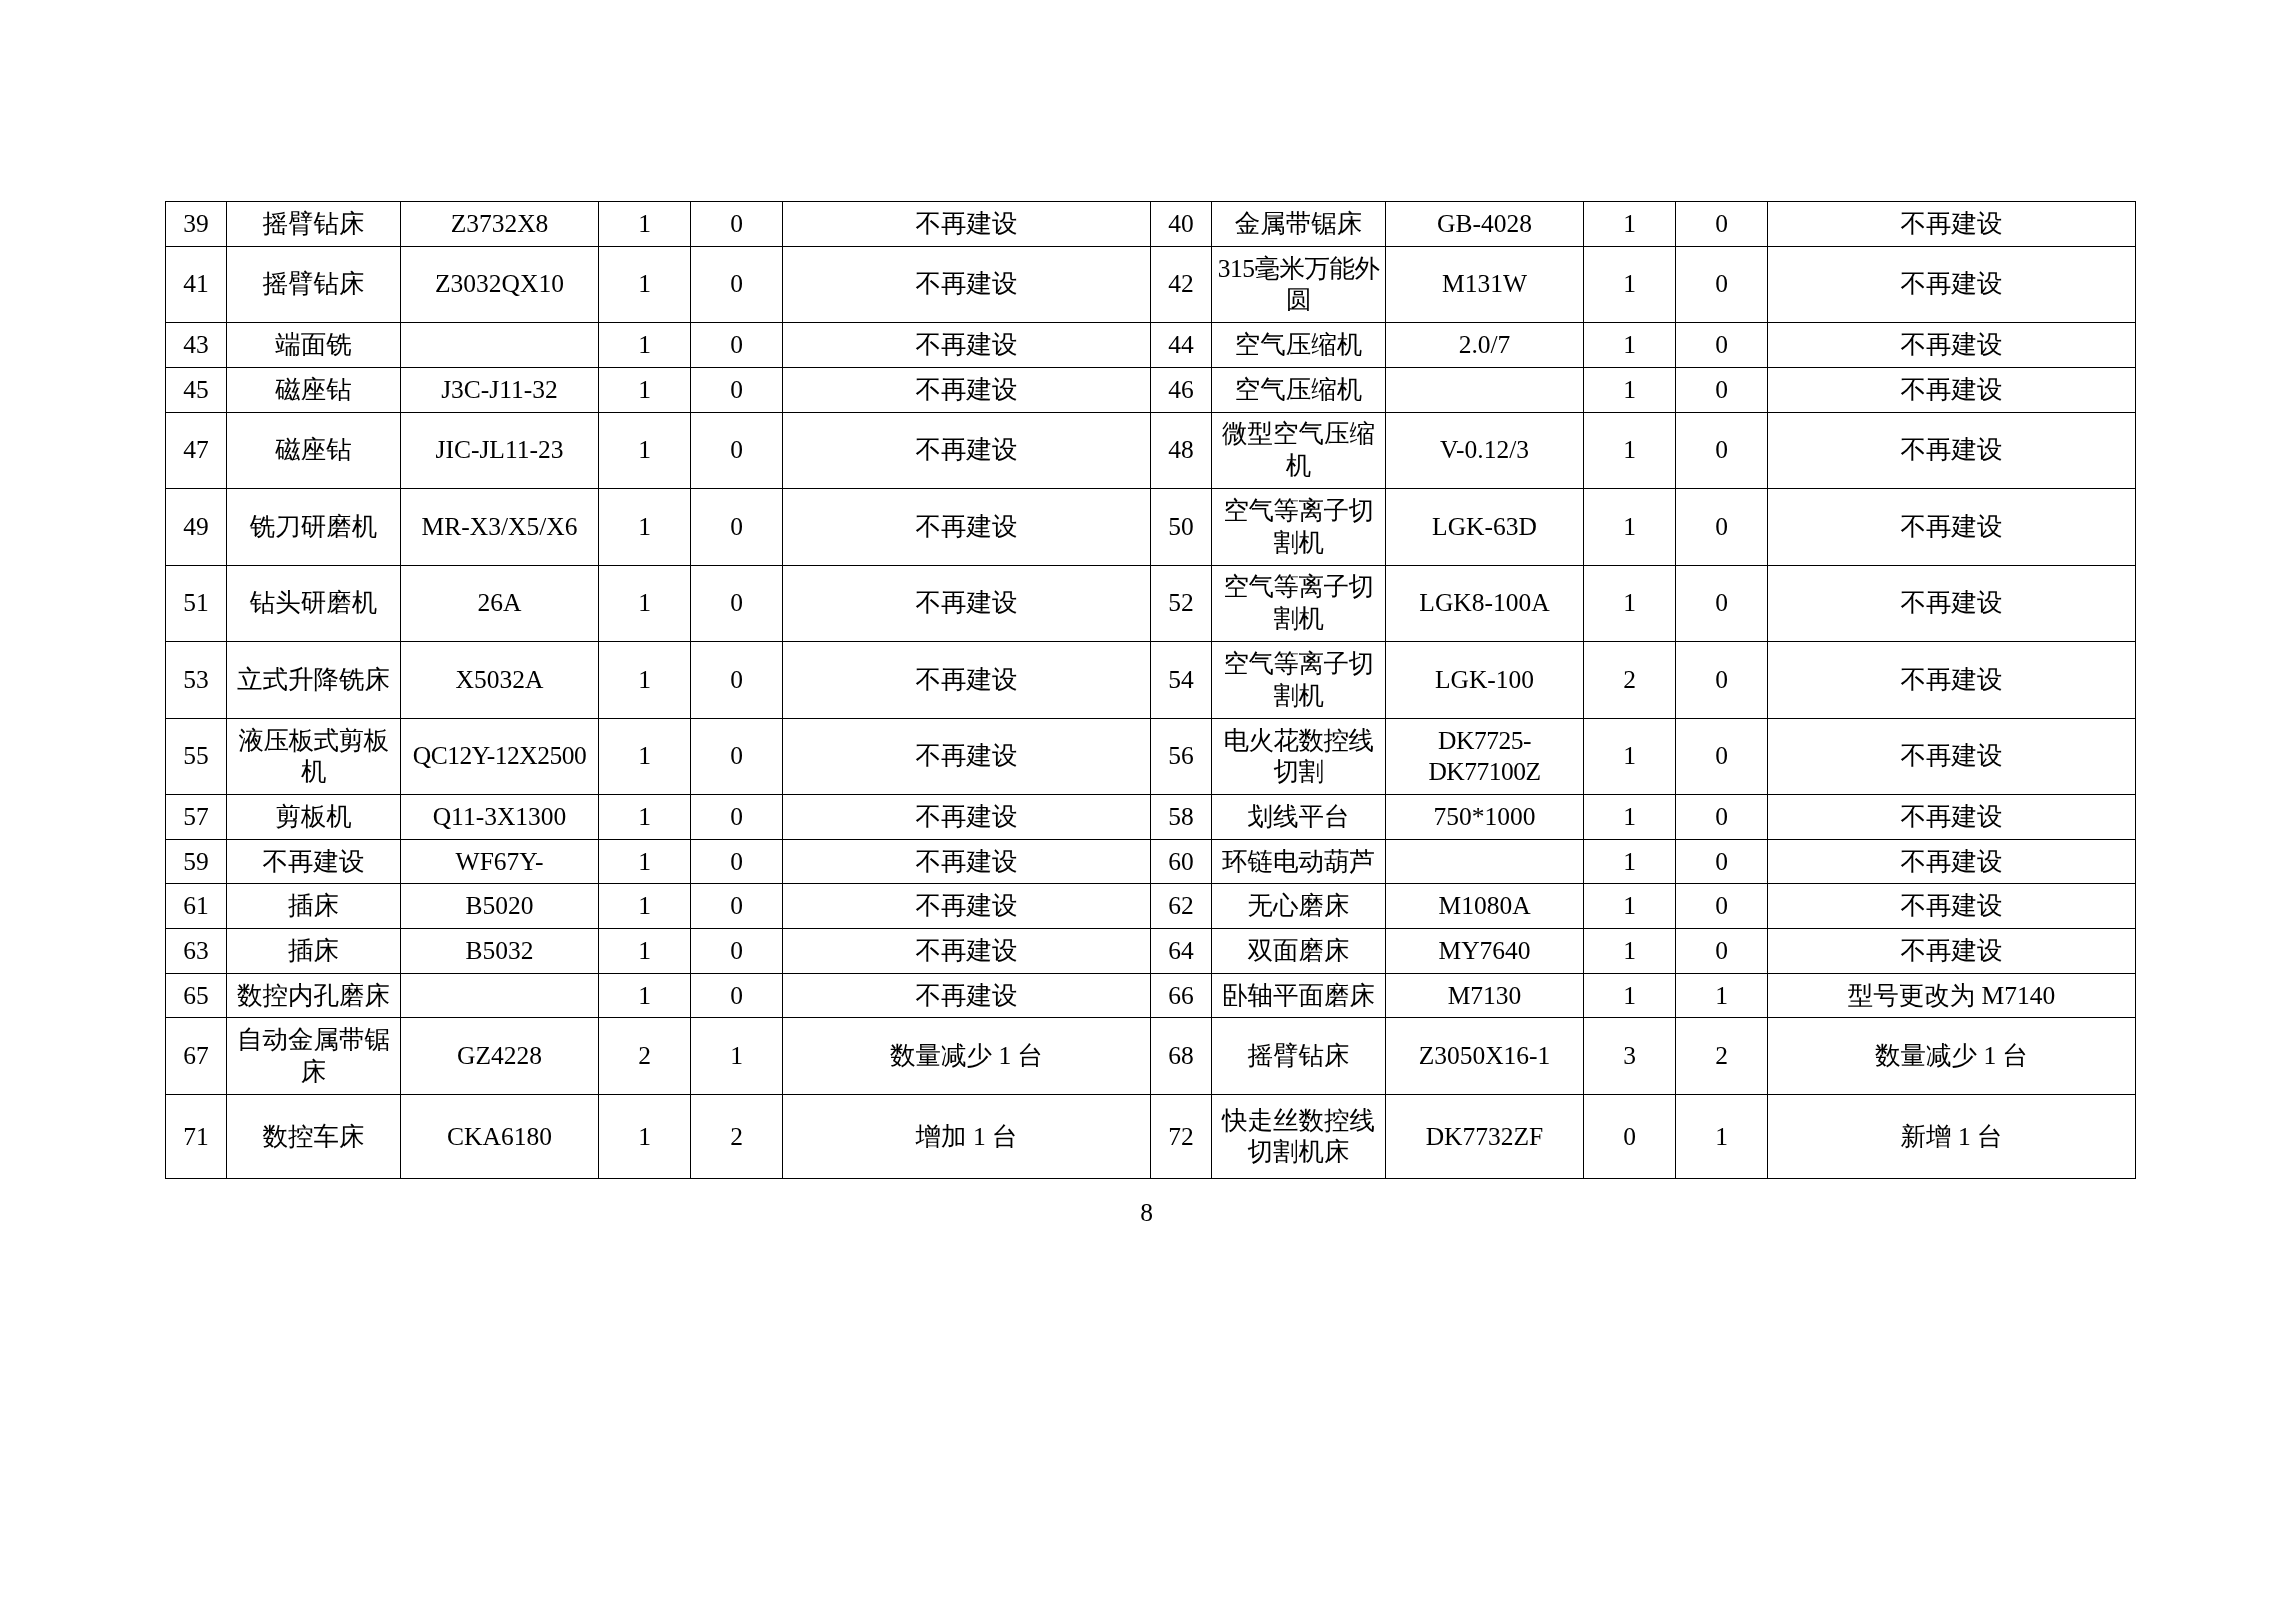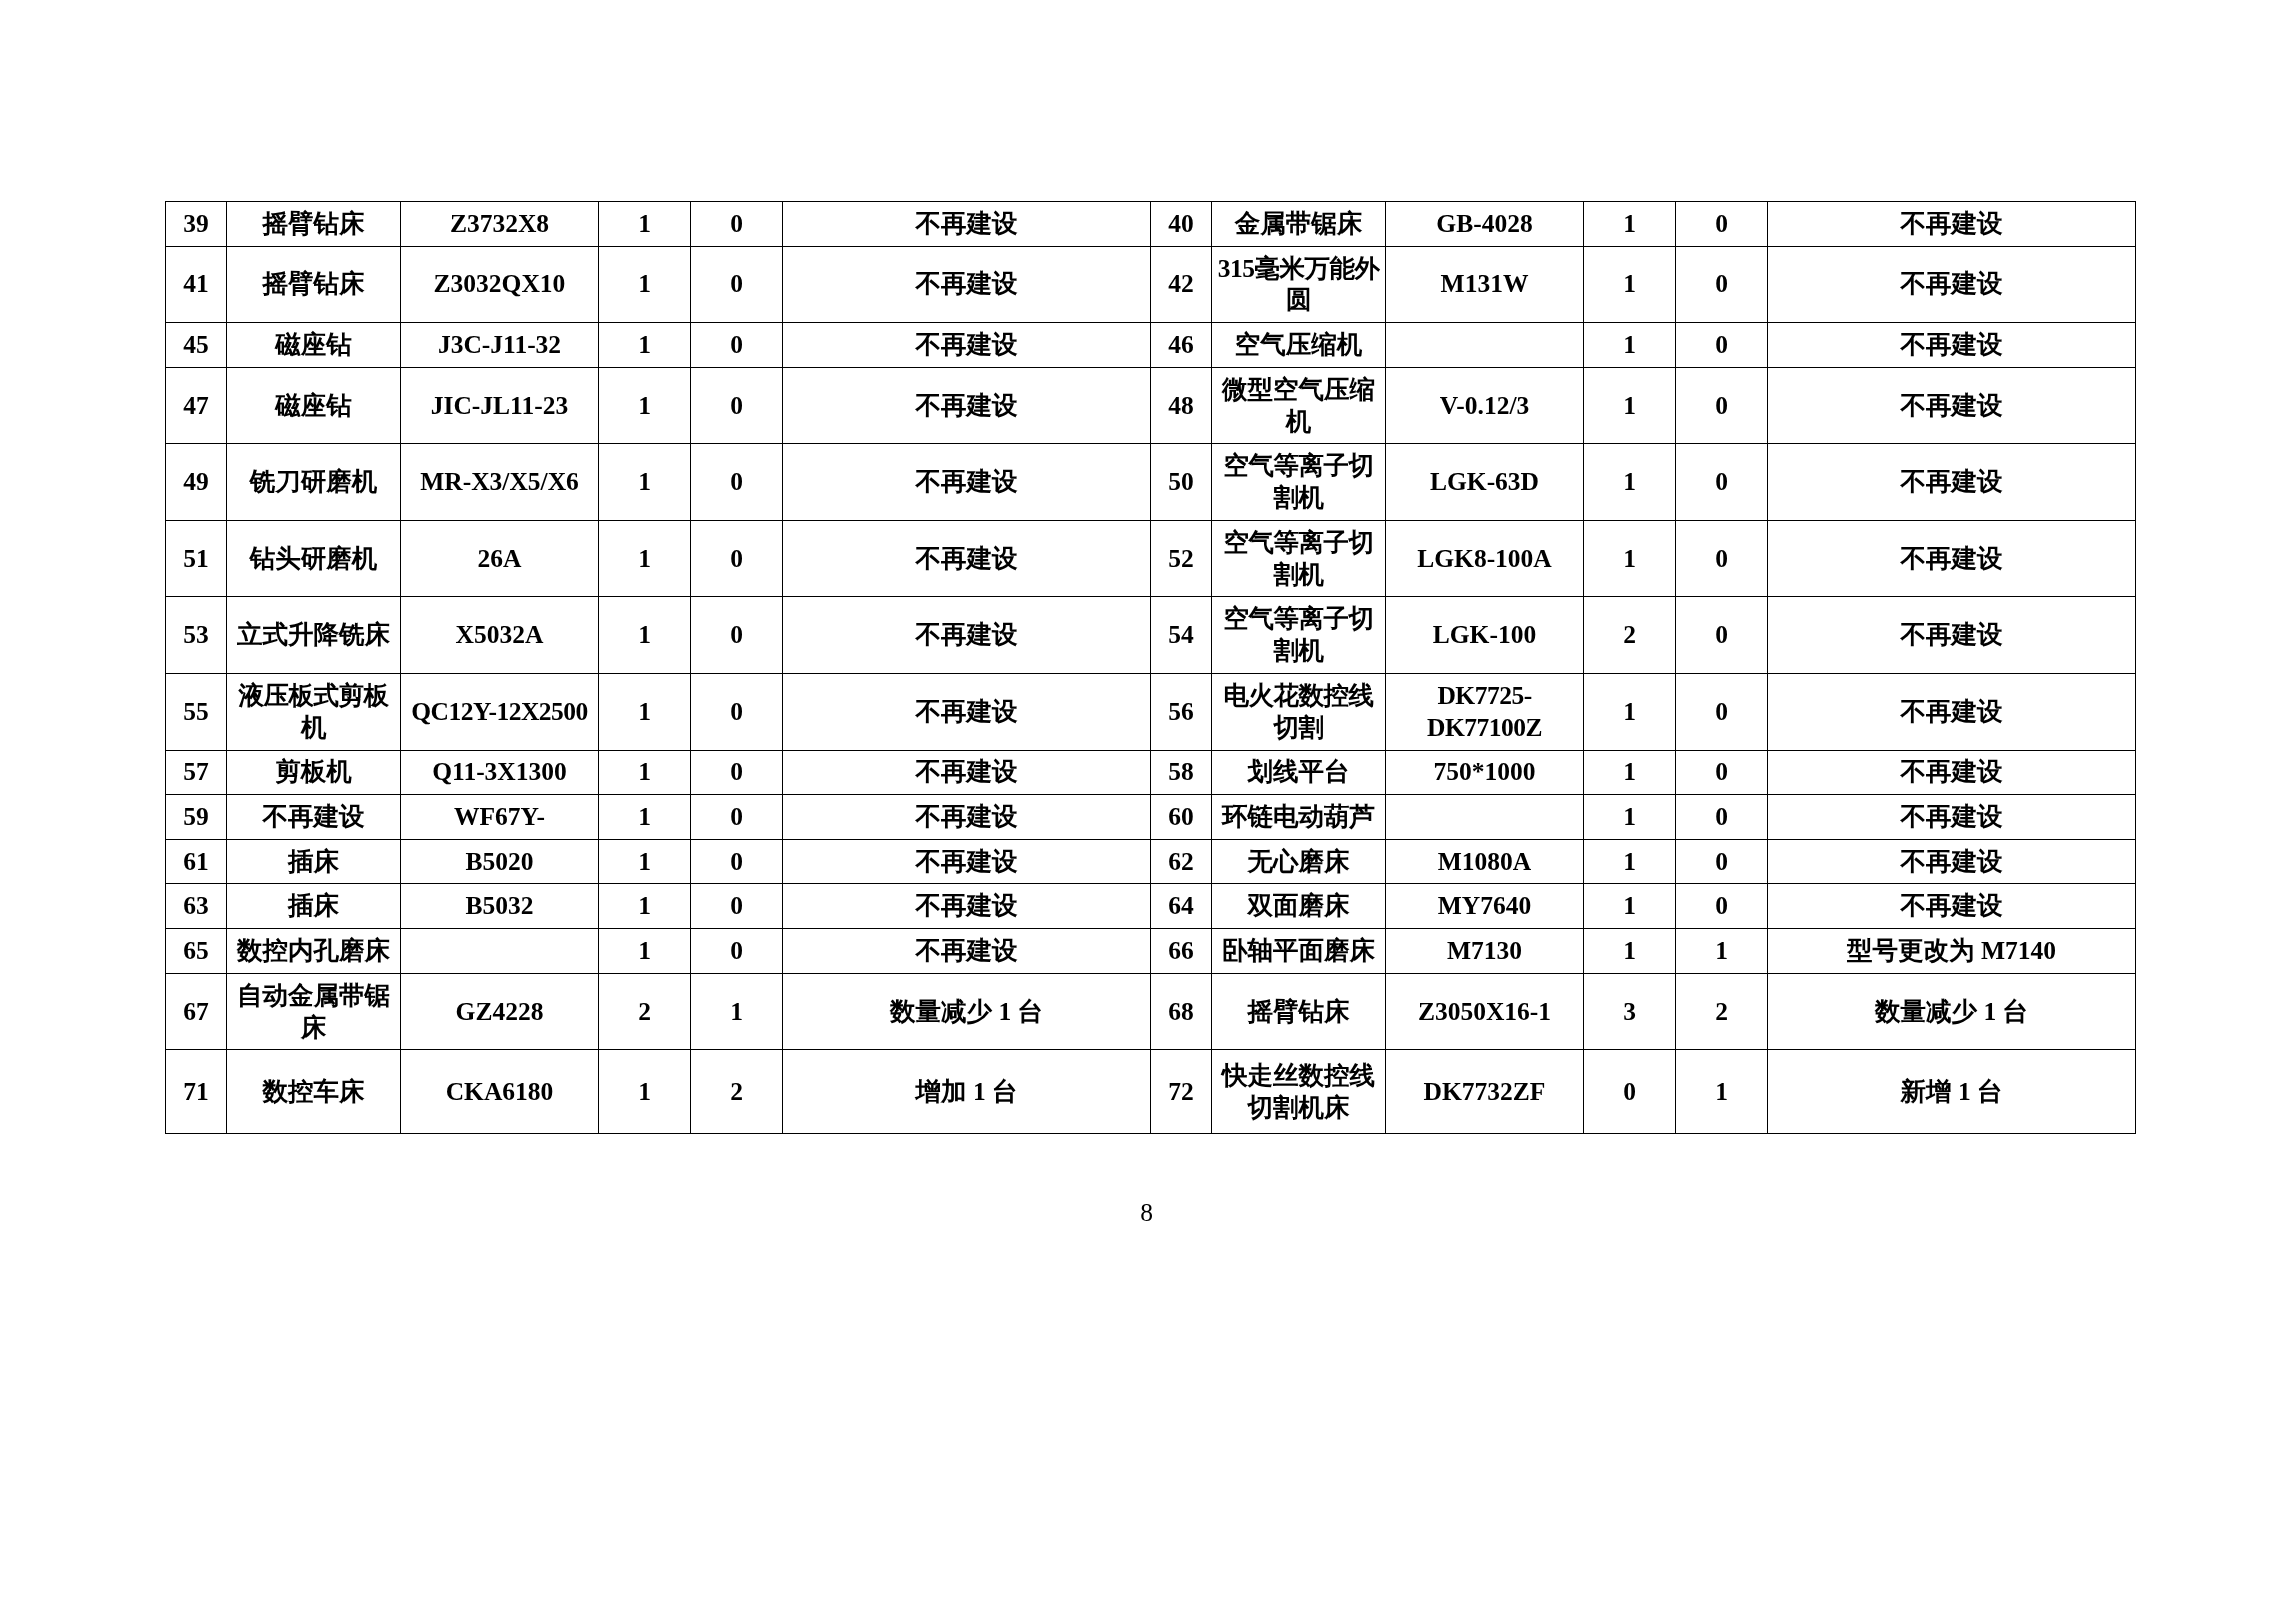--- a/index.html
+++ b/index.html
@@ -20,21 +20,20 @@
     top: 0;
     width: 2293px;
     height: 1621px;
     box-sizing: border-box;
   }
   .table-wrap {
     position: absolute;
     left: 165px;
     top: 201px;
     width: 1970px;
-    font-weight: bold;
   }
   table.equip {
     border-collapse: collapse;
     width: 1970px;
     table-layout: fixed;
   }
   table.equip td {
     border: 1.5px solid #000000;
     text-align: center;
     vertical-align: middle;
@@ -113,20 +112,34 @@
           <td>0</td>
           <td>不再建设</td>
           <td>42</td>
           <td class="tight">315毫米万能外圆</td>
           <td>M131W</td>
           <td>1</td>
           <td>0</td>
           <td>不再建设</td>
         </tr>
 
+        <tr>
+          <td>43</td>
+          <td>端面铣</td>
+          <td></td>
+          <td>1</td>
+          <td>0</td>
+          <td>不再建设</td>
+          <td>44</td>
+          <td>空气压缩机</td>
+          <td>2.0/7</td>
+          <td>1</td>
+          <td>0</td>
+          <td>不再建设</td>
+        </tr>
 
         <tr>
           <td>45</td>
           <td>磁座钻</td>
           <td>J3C-J11-32</td>
           <td>1</td>
           <td>0</td>
           <td>不再建设</td>
           <td>46</td>
           <td>空气压缩机</td>

